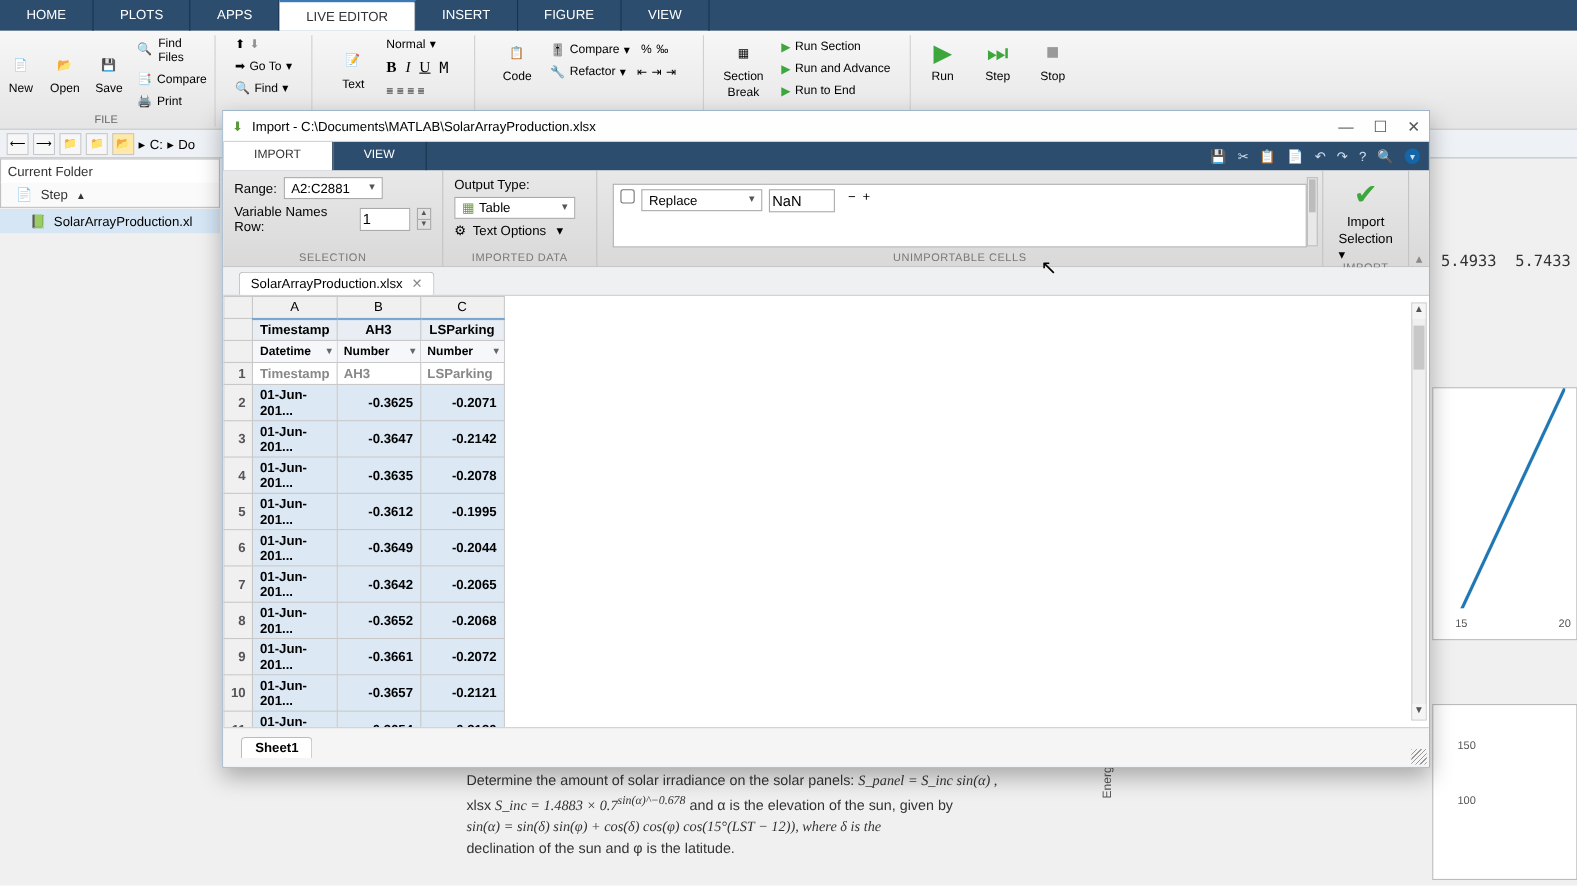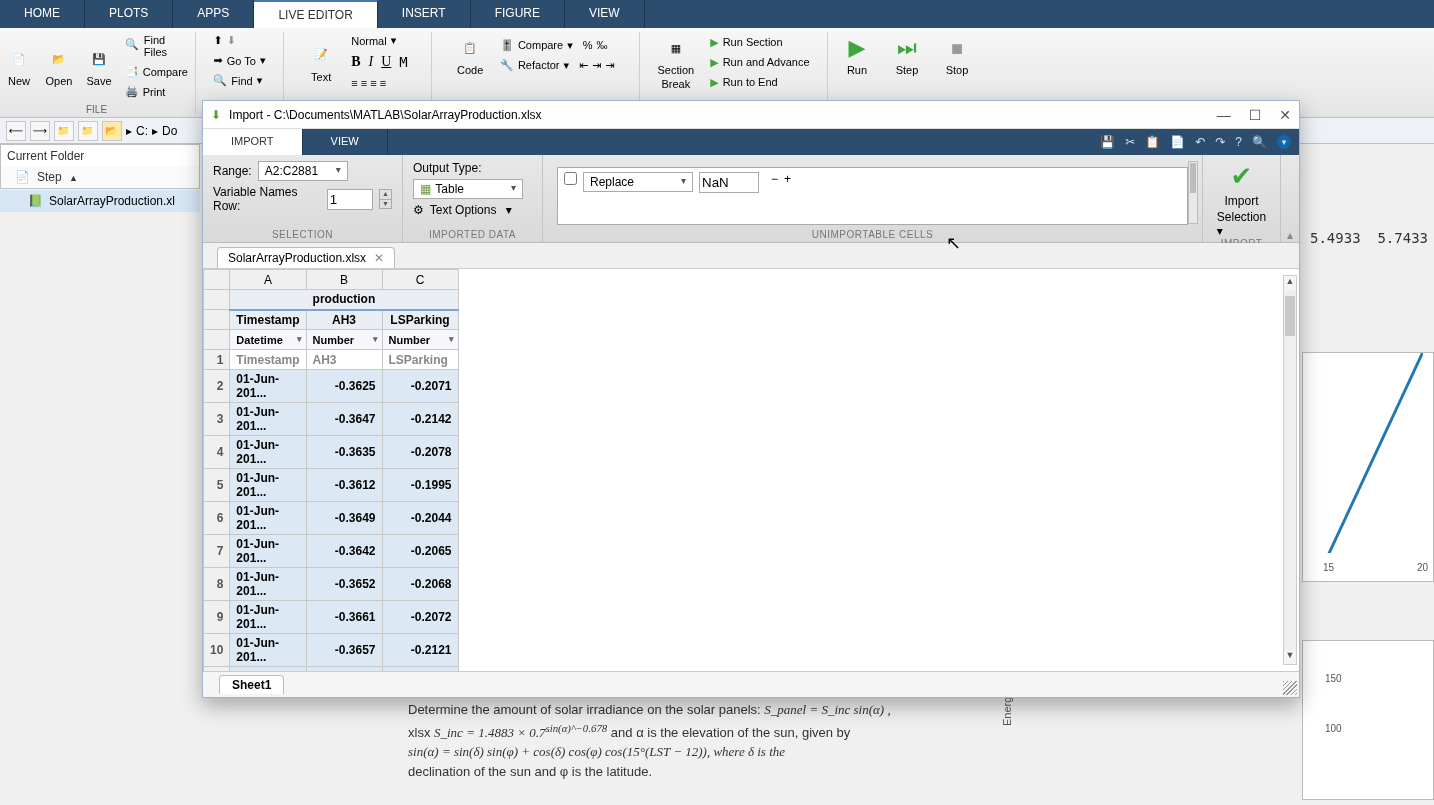--- a/index.html
+++ b/index.html
@@ -136,26 +136,26 @@
   table.sheet { border-collapse:collapse; font-size:12px; }
   .sheet th, .sheet td { border:1px solid #c8c8c8; padding:2px 6px; height:20px;font-weight:bold;}
   .sheet .colh { background:#f0f0f0; text-align:center; font-weight:normal; }
   .sheet .rowh { background:#f0f0f0; text-align:right; width:26px; color:#555; padding-right:6px;}
   .sheet .tname { background:#e8eef4; text-align:center; font-weight:bold;}
   .sheet .varh { background:#e8eef4; text-align:center; font-weight:bold; border-top:2px solid #7aa7cf;}
   .sheet .typeh { background:#f5f7fa; font-size:11px; position:relative; padding-right:14px;}
   .sheet .typeh::after { content:'▾'; position:absolute; right:4px; font-size:9px; color:#666;}
   .sheet .sel { background:#dce9f5; }
   .sheet td.n { text-align:right; }
-  .sheet-footer { height:26px; display:flex; align-items:center; background:#f5f5f5; border-top:1px solid #ccc; padding-left:16px;}
+  .sheet-footer { height:36px; display:flex; align-items:center; background:#f5f5f5; border-top:1px solid #ccc; padding-left:16px;}
   .sheet-tab { background:#fff; border:1px solid #bbb; border-bottom:none; border-radius:4px 4px 0 0; padding:2px 12px; font-size:12px; font-weight:bold;}
   .resize-grip { position:absolute; right:2px; bottom:2px; width:14px; height:14px;
     background:repeating-linear-gradient(135deg,#999 0,#999 1px,transparent 1px,transparent 3px);}
   
-  .peek { position:absolute; left:408px; top:700px; width:940px; font-size:13px; color:#333; line-height:1.5; }
+  .peek { position:absolute; left:424px; top:700px; width:940px; font-size:13px; color:#333; line-height:1.5; }
   .peek i { font-style:italic; font-family:'Times New Roman',serif; }
   .side-ylabel { position:absolute; right:338px; top:720px; font-size:11px; color:#555; transform:rotate(-90deg); transform-origin:left;}
   .cursor-arrow { position:absolute; left:946px; top:232px; font-size:18px; color:#000; pointer-events:none;}
   
   .chip-icon { width:16px; height:16px; display:inline-block; }
   .find-files-icon::before { content:'🔍'; font-size:11px;}
   .y-run { color:#3da63d; }
 </style>
 </head>
 <body>
@@ -420,24 +420,20 @@
 
   <div class="sheet-wrap">
     <table class="sheet">
       <tbody>
           <tr>
         <th class="rowh"></th>
         <th class="colh" style="width:74px;">A</th>
         <th class="colh" style="width:76px;">B</th>
         <th class="colh" style="width:76px;">C</th>
       </tr>
-      <tr>
-            <th class="rowh"></th>
-            <td class="tname" colspan="3">production</td>
-          </tr>
       <tr>
         <th class="rowh"></th>
         <td class="varh">Timestamp</td>
         <td class="varh">AH3</td>
         <td class="varh">LSParking</td>
       </tr>
       <tr>
         <th class="rowh"></th>
         <td class="typeh">Datetime</td>
         <td class="typeh">Number</td>

